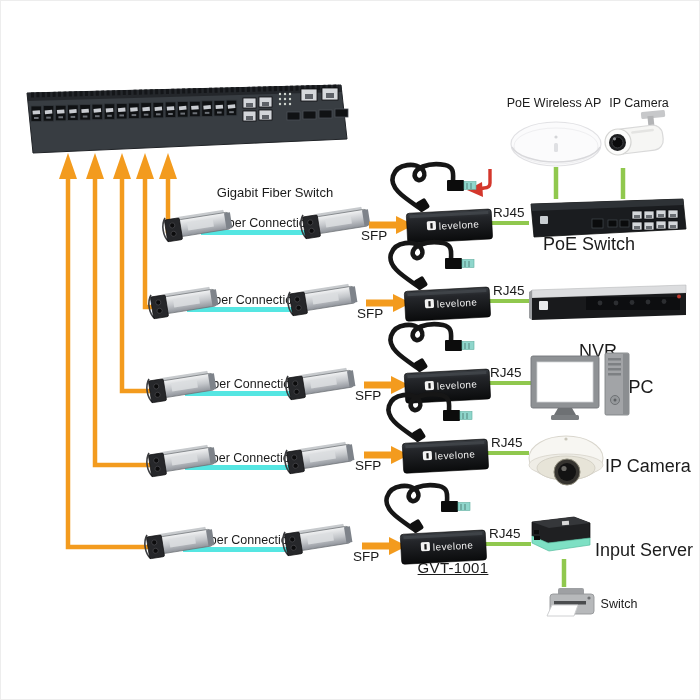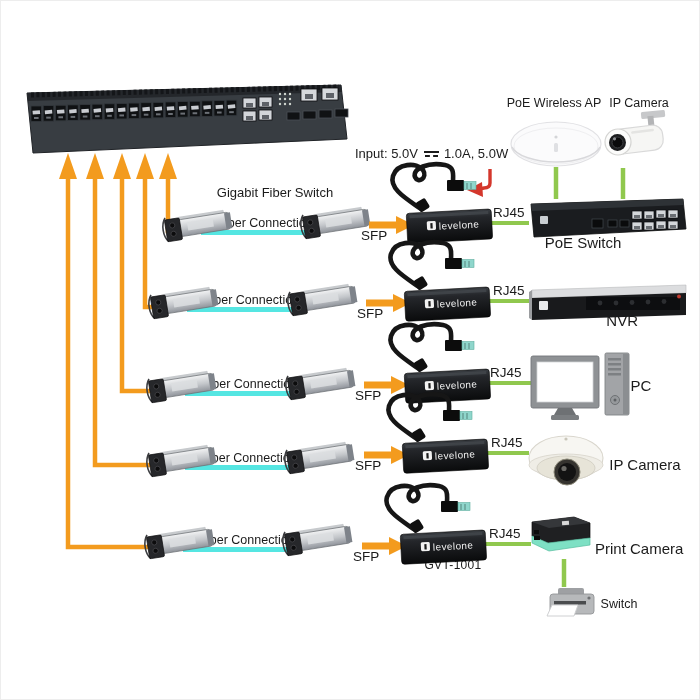--- a/index.html
+++ b/index.html
@@ -3,22 +3,22 @@
 <meta charset="utf-8">
 <style>
   html,body{margin:0;padding:0;background:#fff;}
   #stage{position:relative;width:700px;height:700px;background:#fff;overflow:hidden;
          font-family:"Liberation Sans",sans-serif;color:#1c1c1c;box-sizing:border-box;border:1px solid #ededed;}
   #stage svg{position:absolute;overflow:visible;display:block;}
   .lbl{position:absolute;white-space:nowrap;font-size:12.5px;line-height:1.15;color:#1b1b1b;}
   .c{text-align:center;}
   .fiberlbl{font-size:12.5px;}
   .sfplbl,.rj45lbl{font-size:13.5px;}
-  .devlbl{font-size:15px;}
-  .gvtlbl{font-size:12px;letter-spacing:.3px;}
+  .devlbl{font-size:18px;}
+  .gvtlbl{font-size:15px;letter-spacing:.3px;text-decoration:underline;}
   .switchlbl{font-size:13px;margin-top:46px;}
   .inputlbl{font-size:13px;display:flex;align-items:center;}
   .cyan{position:absolute;height:5px;background:var(--cyan);z-index:1;}
   .green{position:absolute;height:4px;background:var(--green);z-index:1;}
   .row .sfp{width:74px;height:46px;z-index:2;}
   .row .conv{width:150px;height:100px;z-index:3;}
   .row .oarrow{width:46px;height:20px;z-index:2;}
   .dc{display:inline-block;width:15px;height:9px;margin:0 5px 0 6px;border-top:2.5px solid #1c1c1c;position:relative;top:2px;}
   .dc::after{content:"";position:absolute;left:1px;right:1px;top:2px;border-top:2.5px dashed #1c1c1c;}
 </style>
@@ -151,25 +151,20 @@
     </g>
     <g fill="#101214" stroke="#4a4f55" stroke-width="0.8">
       <rect x="266" y="31" width="13" height="8"></rect>
         <rect x="282" y="30" width="13" height="8"></rect>
       <rect x="298" y="29" width="13" height="8"></rect>
         <rect x="314" y="28" width="13" height="8"></rect>
     </g>
   </svg>
   <div class="lbl c switchlbl" style="left:212px;top:139px;width:124px">Gigabit Fiber Switch</div>
 
-  <div class="lbl inputlbl" style="left:354px;top:146px">
-    <span>Input: 5.0V</span>
-      <span class="dc"></span>
-      <span>1.0A, 5.0W</span>
-  </div>
 
   <div class="lbl c" style="left:497px;top:95px;width:112px">PoE Wireless AP</div>
   <div class="lbl c" style="left:598px;top:95px;width:80px">IP Camera</div>
 
   <svg width="100" height="52" viewBox="0 0 100 52" style="left:505px;top:118px;z-index:2">
     <ellipse cx="50" cy="25" rx="45" ry="22" fill="#fbfbfc" stroke="#e1e1e4" stroke-width="1.2"></ellipse>
     <ellipse cx="50" cy="27" rx="42" ry="18" fill="none" stroke="#efeff1" stroke-width="1"></ellipse>
     <path d="M6,28 A45,19 0 0 0 94,28" fill="none" stroke="#d8d8db" stroke-width="1.6"></path>
     <rect x="48" y="24" width="4" height="9" rx="1.5" fill="#dfe0e3"></rect>
     <circle cx="50" cy="18" r="1.6" fill="#d4d5d8"></circle>
@@ -367,21 +362,21 @@
         <g transform="rotate(-3 75 74)">
           <rect x="30" y="58" width="85" height="30" rx="3" fill="url(#gBody)" stroke="#000" stroke-width="0.6"></rect>
           <rect x="33" y="60" width="79" height="3" fill="#4a4e54" opacity="0.6"></rect>
           <rect x="50" y="67" width="9" height="9" rx="1.5" fill="#f2f2f2"></rect>
           <rect x="53.5" y="69" width="2.2" height="5.5" fill="#1a1a1a"></rect>
           <text class="brand" x="62" y="76" fill="#ececec" font-size="10" font-family="Liberation Sans, sans-serif" letter-spacing="0.4">levelone</text>
         </g>
       </svg>
       <div class="lbl rj45lbl" style="left: 492px; top: 282px;">RJ45</div>
       <div class="green" style="left: 477px; top: 298px; width: 53px;"></div>
-      <div class="lbl c devlbl" style="left: 557px; top: 311px; width: 80px; text-align: right;">NVR</div>
+      <div class="lbl c devlbl" style="left: 557px; top: 340px; width: 80px;">NVR</div>
     </div>
 
     <div class="row">
       <div class="cyan" style="left: 184px; top: 390px; width: 117px;"></div>
       <div class="lbl c fiberlbl" style="left: 183.5px; top: 376px; width: 130px;">Fiber Connection</div>
       <svg class="sfp sfpL" viewBox="0 0 74 46" style="z-index: 2; left: 148px; top: 364px;">
         <g transform="rotate(-9 14 32)">
           <rect x="16" y="13" width="46" height="5" rx="1" fill="#c7cacd"></rect>
           <rect x="16" y="16" width="50" height="17" rx="2" fill="url(#gSfp)" stroke="#6b6f74" stroke-width="0.7"></rect>
           <rect x="62" y="16.5" width="6" height="16" fill="#7e838a"></rect>
@@ -523,15 +518,15 @@
         <g transform="rotate(-3 75 74)">
           <rect x="30" y="58" width="85" height="30" rx="3" fill="url(#gBody)" stroke="#000" stroke-width="0.6"></rect>
           <rect x="33" y="60" width="79" height="3" fill="#4a4e54" opacity="0.6"></rect>
           <rect x="50" y="67" width="9" height="9" rx="1.5" fill="#f2f2f2"></rect>
           <rect x="53.5" y="69" width="2.2" height="5.5" fill="#1a1a1a"></rect>
           <text class="brand" x="62" y="76" fill="#ececec" font-size="10" font-family="Liberation Sans, sans-serif" letter-spacing="0.4">levelone</text>
         </g>
       </svg>
       <div class="lbl rj45lbl" style="left: 488px; top: 525px;">RJ45</div>
       <div class="green" style="left: 477px; top: 541px; width: 53px;"></div>
-      <div class="lbl c devlbl" style="left: 594px; top: 539px; width: 76px;">Print Camera</div>
+      <div class="lbl c devlbl" style="left: 594px; top: 539px; width: 76px;">Input Server</div>
     </div>
   </div>
 
 </body></html>

